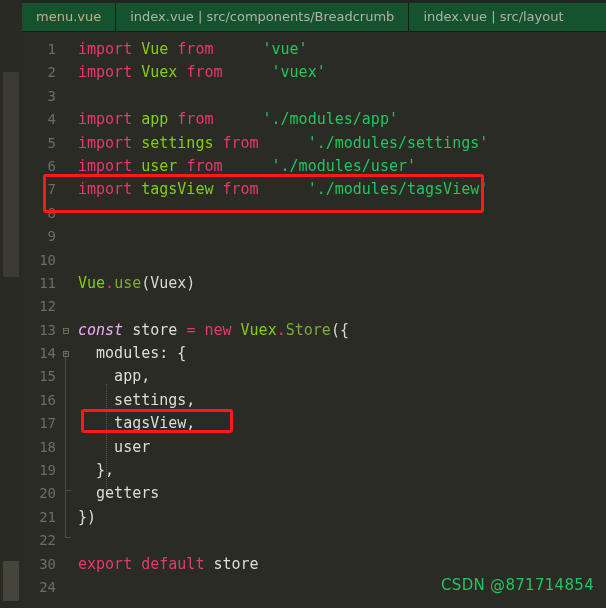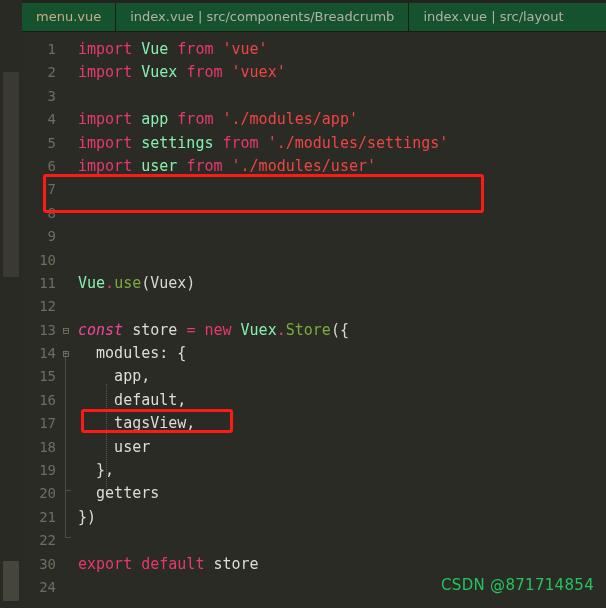--- a/index.html
+++ b/index.html
@@ -136,25 +136,25 @@
   
   .indent-guide {
     position: absolute;
     left: 84px;
     width: 0;
     border-left: 1px dotted #53544a;
   }
 
   
   .t-kw   { color: #e8386c; }          
-  .t-cls  { color: #86efac; text-align: right; }          
+  .t-cls  { color: #84cc16; text-align: right; }          
   .t-id   { color: #deded5; }          
-  .t-str  { color: #ef4444; }          
+  .t-str  { color: #22c55e; margin-left: 40px; }          
   .t-fn   { color: #7dab3c; }          
-  .t-const{ color: #ec4899; font-style: italic; }  
+  .t-const{ color: #f0abfc; font-style: italic; }  
   .t-punc { color: #d8d8cf; }
   .t-dot  { color: #e8386c; }
 
   
   .hl-box {
     position: absolute;
     border: 3px solid #ff1a15;
     border-radius: 3px;
     box-sizing: border-box;
     pointer-events: none;
@@ -230,20 +230,21 @@
         <span class="code"><span class="t-kw">import</span> <span class="t-cls">settings</span> <span class="t-kw">from</span> <span class="t-str">'./modules/settings'</span></span>
       </div>
 
       <div class="row">
         <span class="gutter">6</span>
         <span class="code"><span class="t-kw">import</span> <span class="t-cls">user</span> <span class="t-kw">from</span> <span class="t-str">'./modules/user'</span></span>
       </div>
 
       <div class="row">
         <span class="gutter">7</span>
+        <span class="code"><span class="t-kw">import</span> <span class="t-cls">tagsView</span> <span class="t-kw">from</span> <span class="t-str">'./modules/tagsView'</span></span>
       </div>
 
       <div class="row">
         <span class="gutter">8</span>
         <span class="code"></span>
       </div>
 
       <div class="row">
         <span class="gutter">9</span>
         <span class="code"></span>
@@ -276,21 +277,21 @@
         <span class="code t-id">  modules: {</span>
       </div>
 
       <div class="row">
         <span class="gutter">15</span>
         <span class="code t-id">    app,</span>
       </div>
 
       <div class="row">
         <span class="gutter">16</span>
-        <span class="code t-id">    default,</span>
+        <span class="code t-id">    settings,</span>
       </div>
 
       <div class="row">
         <span class="gutter">17</span>
         <span class="code t-id">    tagsView,</span>
       </div>
 
       <div class="row">
         <span class="gutter">18</span>
         <span class="code t-id">    user</span>

